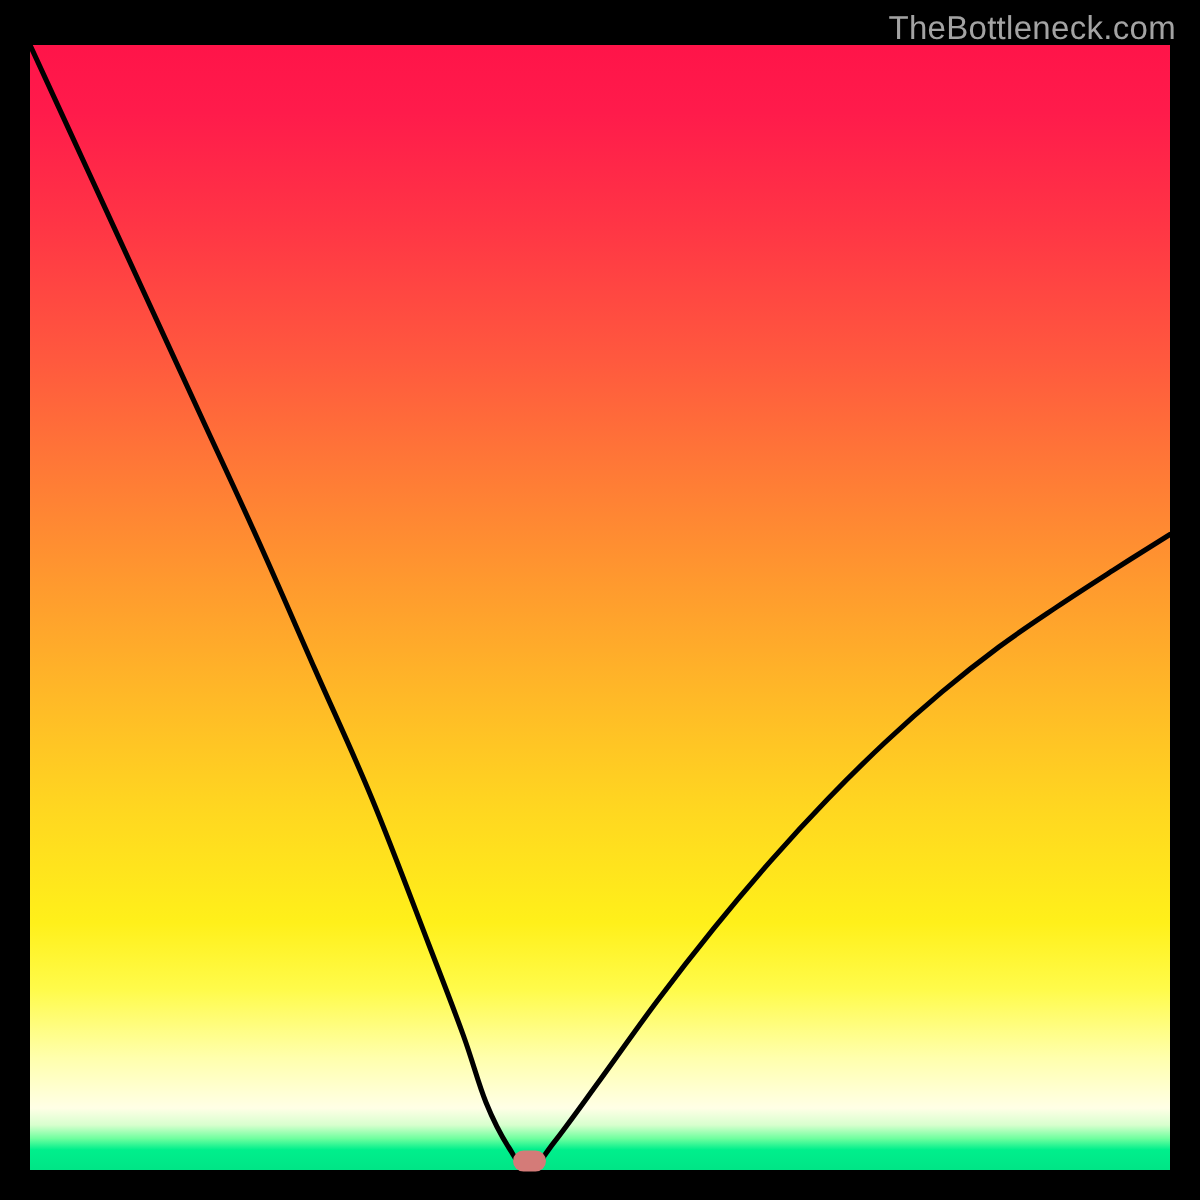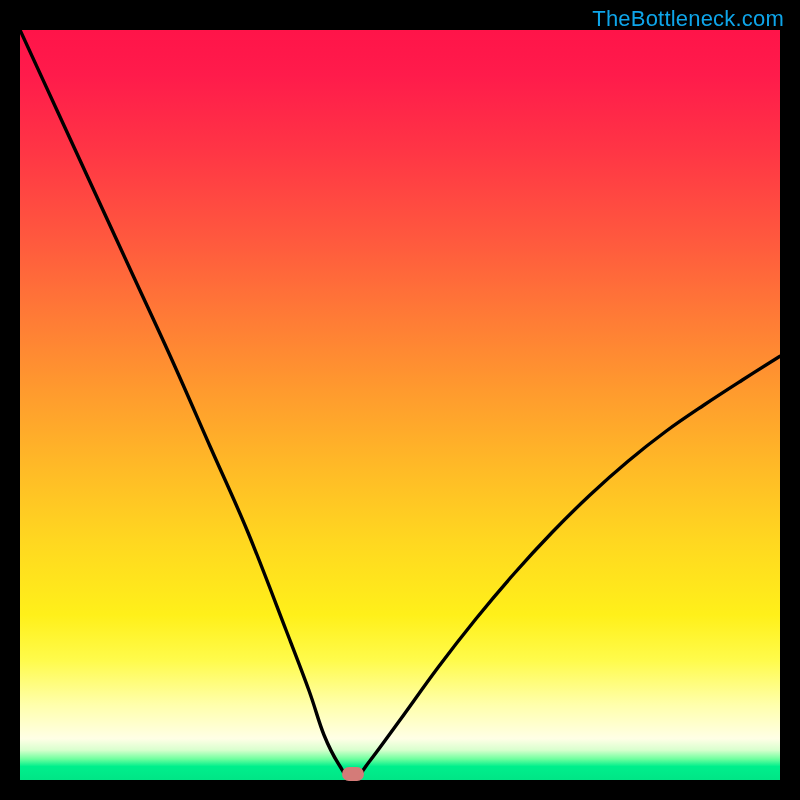--- a/index.html
+++ b/index.html
@@ -14,21 +14,21 @@
   .frame {
     position: relative;
     width: 800px;
     height: 800px;
     background: #000;
   }
   .watermark {
     position: absolute;
     top: 6px;
     right: 16px;
-    color: #0ea5e9;
+    color: #a3a3a3;
     font-size: 22px;
     font-weight: 500;
     letter-spacing: 0.2px;
     z-index: 5;
   }
   .plot-area {
     position: absolute;
     left: 20px;
     top: 30px;
     width: 760px;

